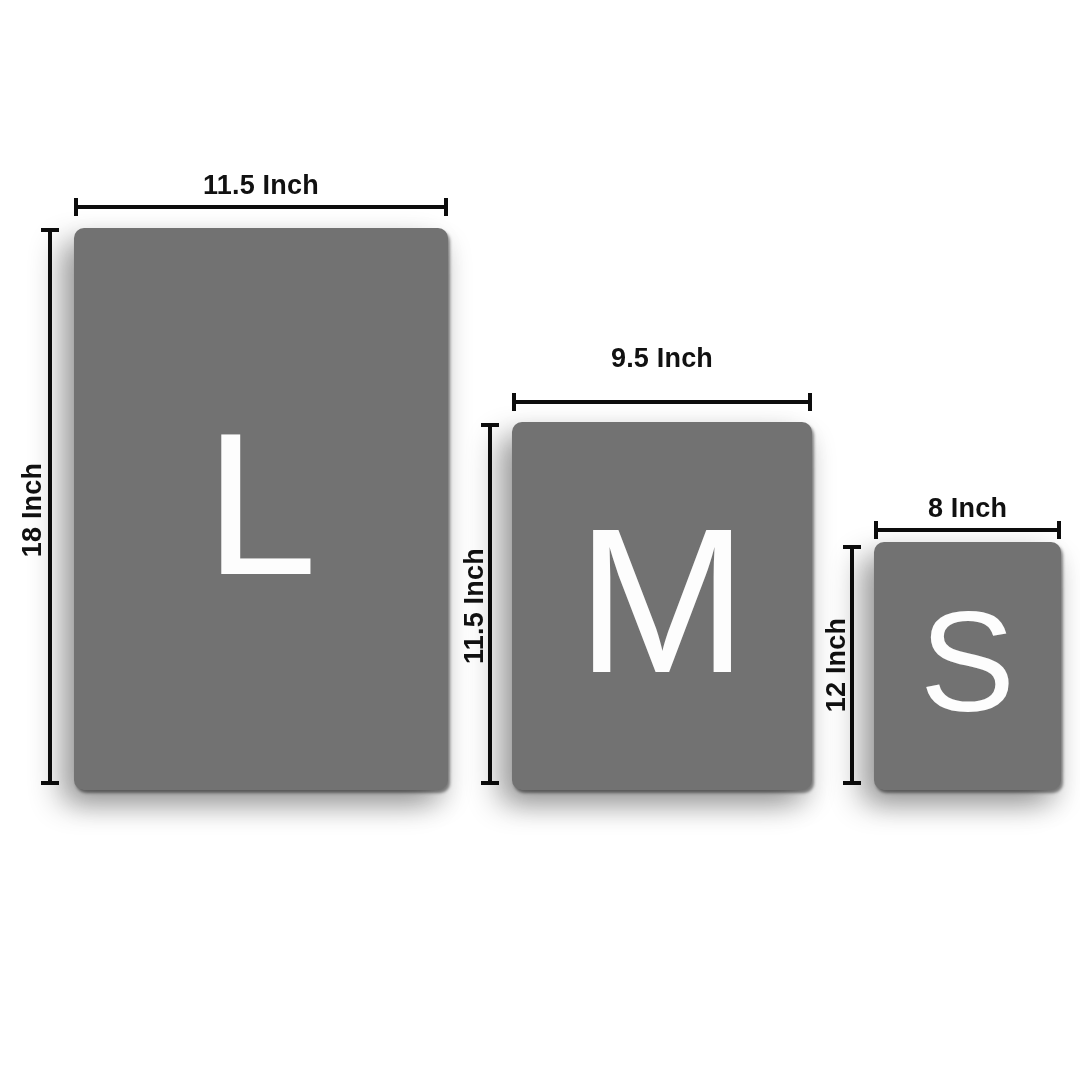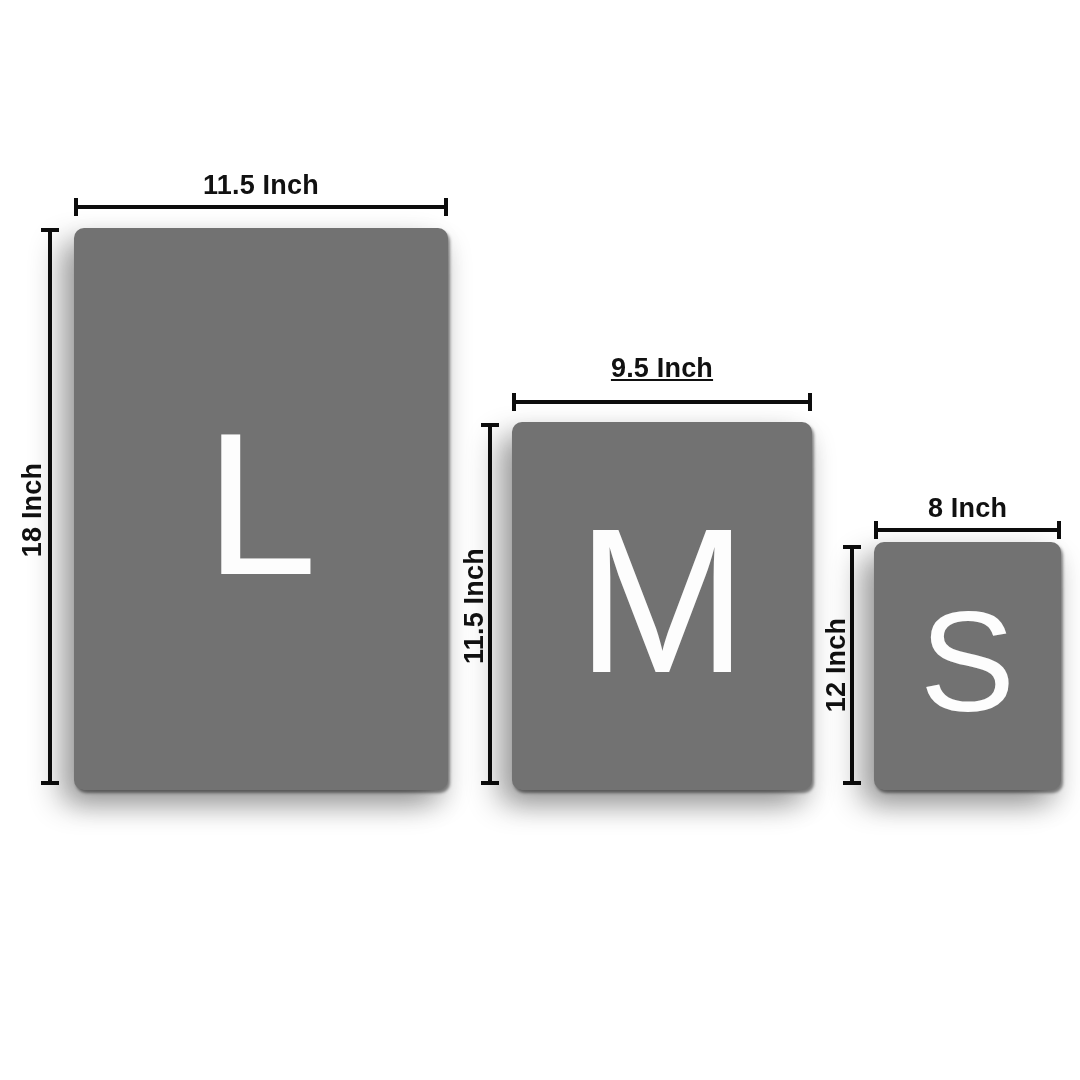--- a/index.html
+++ b/index.html
@@ -92,21 +92,21 @@
     <div class="dim-label h-label" style="left:74px; top:170px; width:374px;">11.5 Inch</div>
     <div class="h-dim" style="left:74px; top:205px; width:374px;"></div>
     <div class="dim-label v-label" style="left:32px; top:510px;">18 Inch</div>
     <div class="v-dim" style="left:48px; top:228px; height:557px;"></div>
     <div class="card" style="left:74px; top:228px; width:374px; height:562px;">
       <span class="letter letter-l">L</span>
     </div>
   </div>
 
   <div>
-    <div class="dim-label h-label" style="left:512px; top:353px; width:300px;text-decoration:underline;">9.5 Inch</div>
+    <div class="dim-label h-label" style="left:512px; top:343px; width:300px;">9.5 Inch</div>
     <div class="h-dim" style="left:512px; top:400px; width:300px;"></div>
     <div class="dim-label v-label" style="left:474px; top:606px;">11.5 Inch</div>
     <div class="v-dim" style="left:488px; top:423px; height:362px;"></div>
     <div class="card" style="left:512px; top:422px; width:300px; height:368px;">
       <span class="letter letter-m">M</span>
     </div>
   </div>
 
   <div>
     <div class="dim-label h-label" style="left:874px; top:493px; width:187px;">8 Inch</div>

